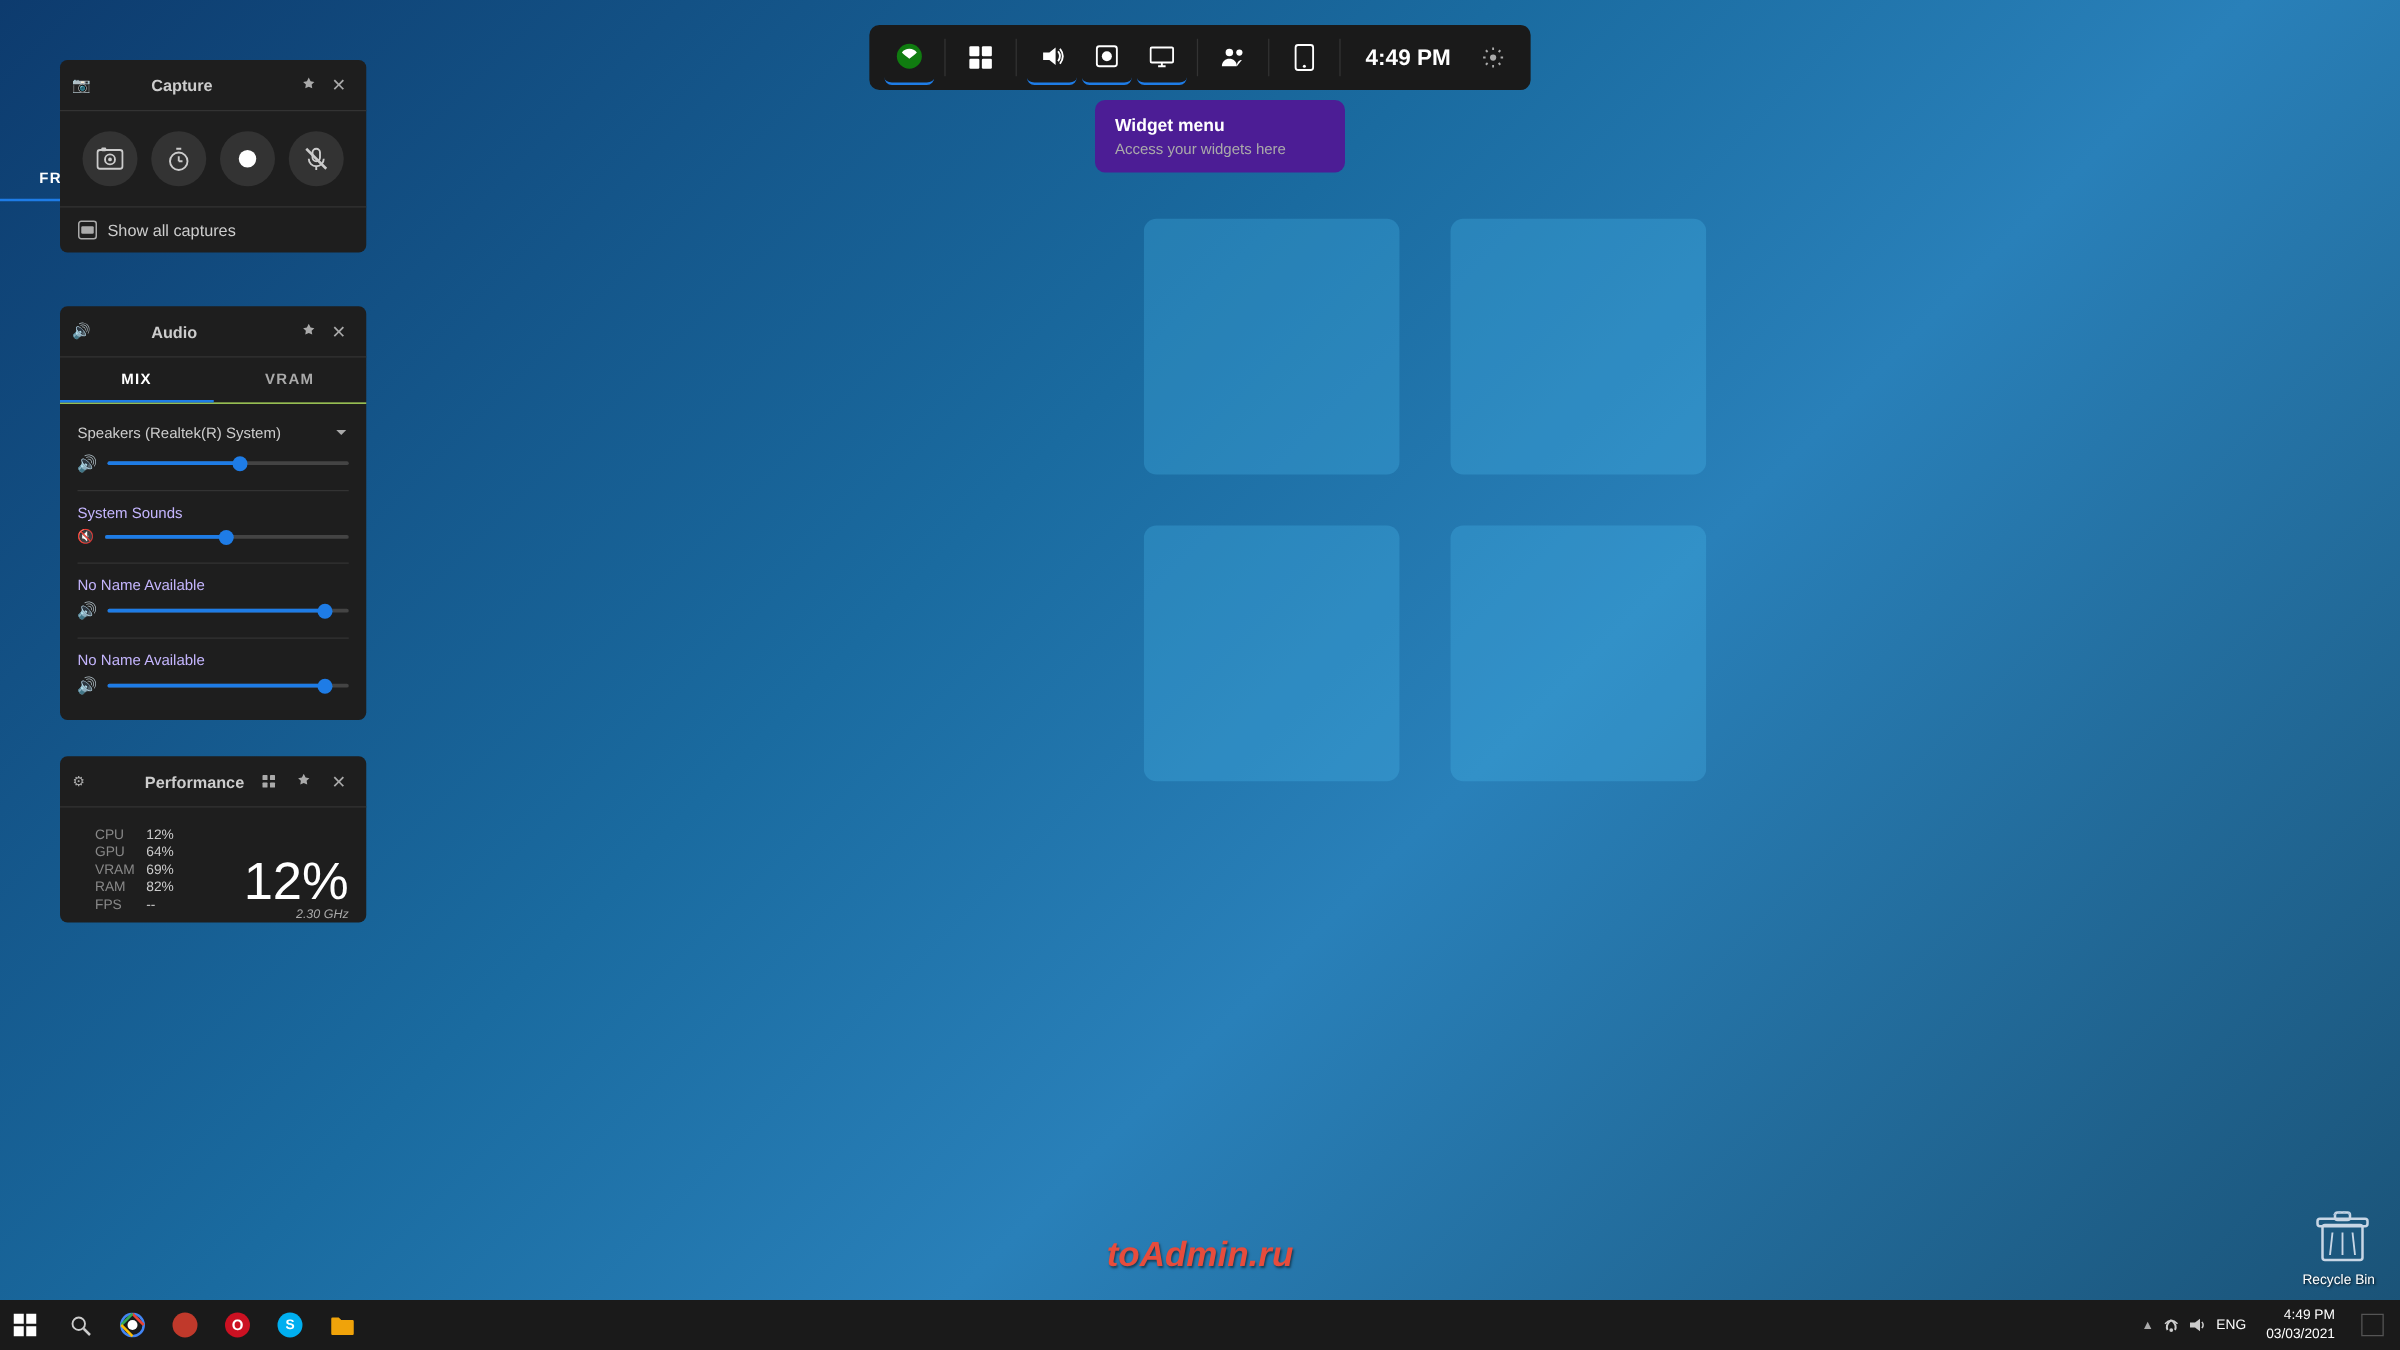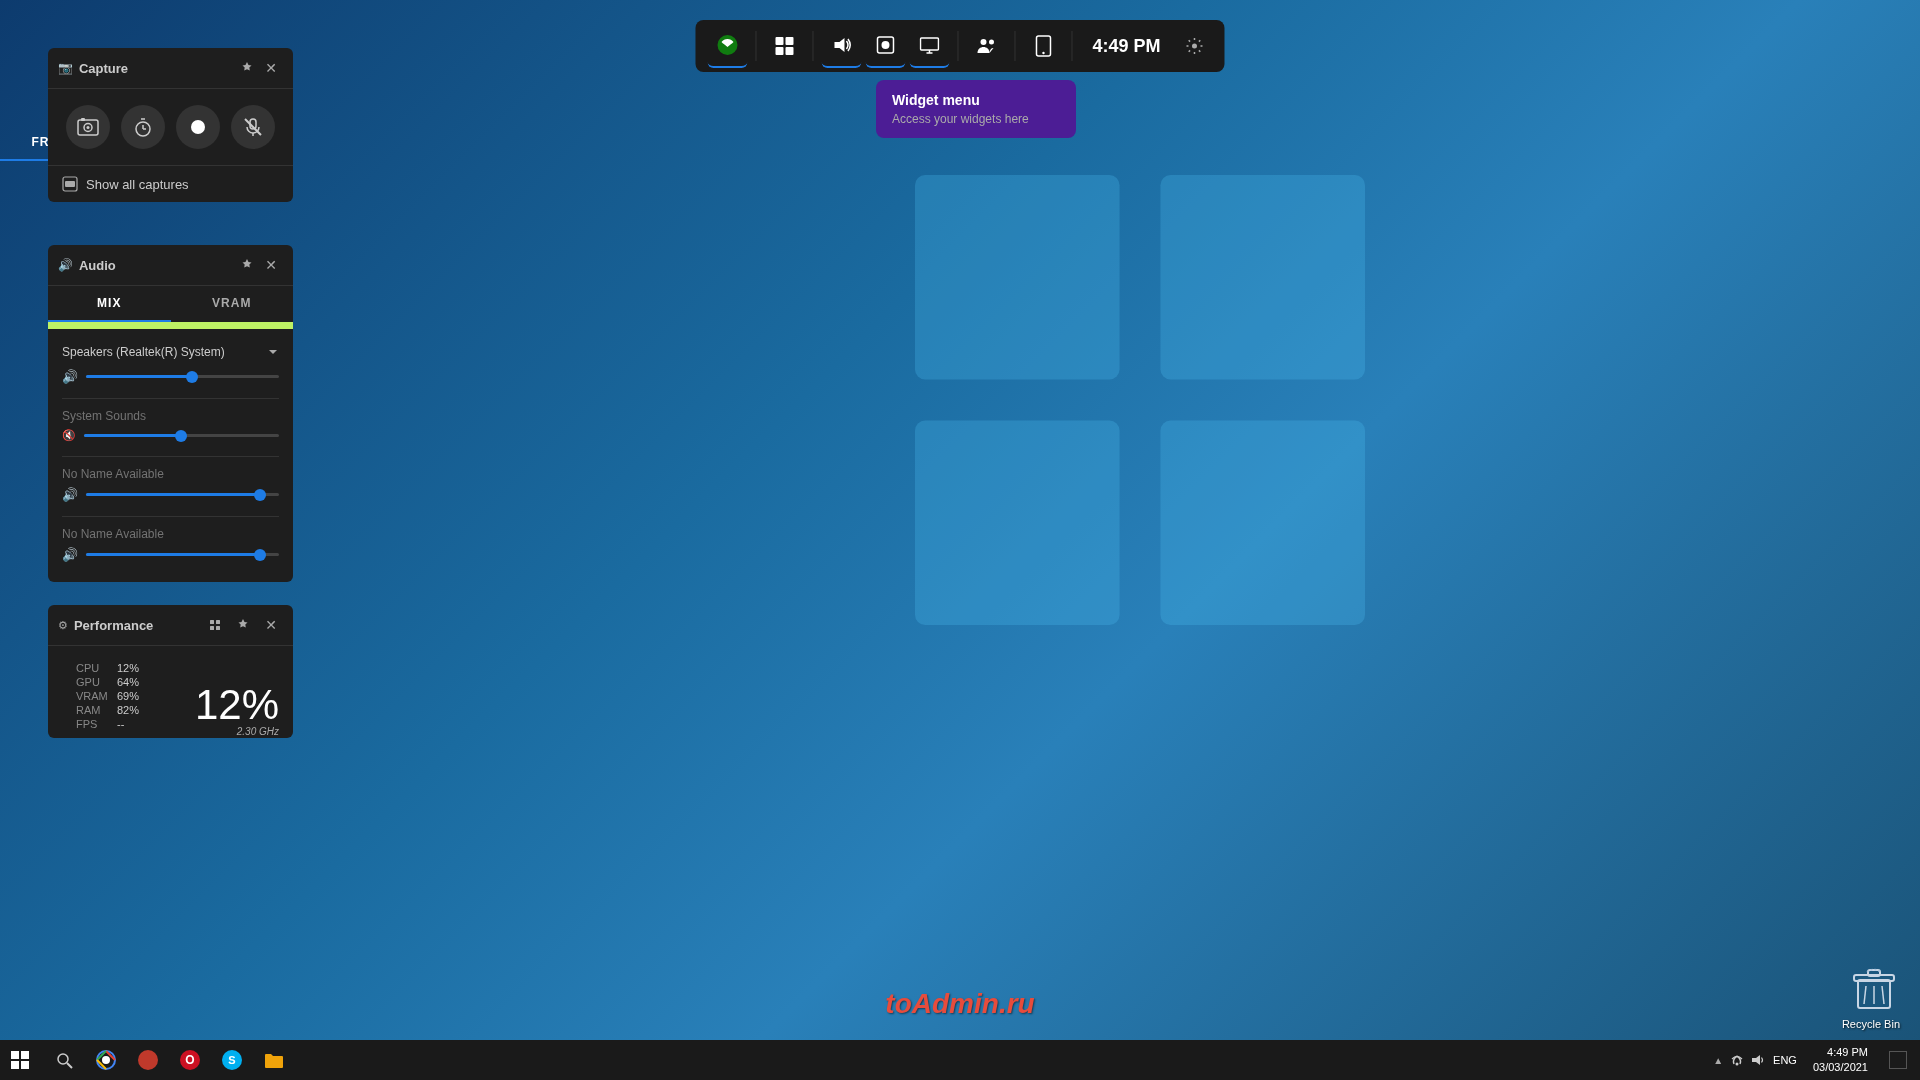--- a/index.html
+++ b/index.html
@@ -188,20 +188,21 @@
       display: flex;
       align-items: center;
       padding: 8px 10px;
       border-bottom: 1px solid #333;
     }
     .panel-title {
       font-size: 13px;
       font-weight: 600;
       color: #ccc;
       flex: 1;
+      margin-left: 42px;
     }
     .panel-header-icon {
       color: #aaa;
       font-size: 12px;
       margin-right: 6px;
     }
     .panel-ctrl {
       width: 24px;
       height: 24px;
       display: flex;
@@ -252,21 +253,21 @@
     }
 
     
     .audio-panel {
       top: 245px;
       left: 48px;
       width: 245px;
     }
     .audio-tabs {
       display: flex;
-      border-bottom: 7px solid #bef264;
+      border-bottom: 1px solid #bef264;
     }
     .audio-tab {
       flex: 1;
       text-align: center;
       padding: 10px;
       font-size: 12px;
       font-weight: 600;
       color: #aaa;
       cursor: pointer;
       letter-spacing: 1px;
@@ -313,21 +314,21 @@
     .audio-slider-thumb {
       width: 12px;
       height: 12px;
       border-radius: 50%;
       background: #1e7ce6;
       position: absolute;
       right: -6px;
       top: -4.5px;
     }
     .audio-divider { height: 1px; background: #333; margin: 4px 0; }
-    .audio-label { font-size: 12px; color: #737373; padding: 6px 0 2px; }
+    .audio-label { font-size: 12px; color: #c4b5fd; padding: 6px 0 2px; }
 
     
     .perf-panel {
       top: 605px;
       left: 48px;
       width: 245px;
     }
     .perf-header-extra {
       display: flex;
       align-items: center;

